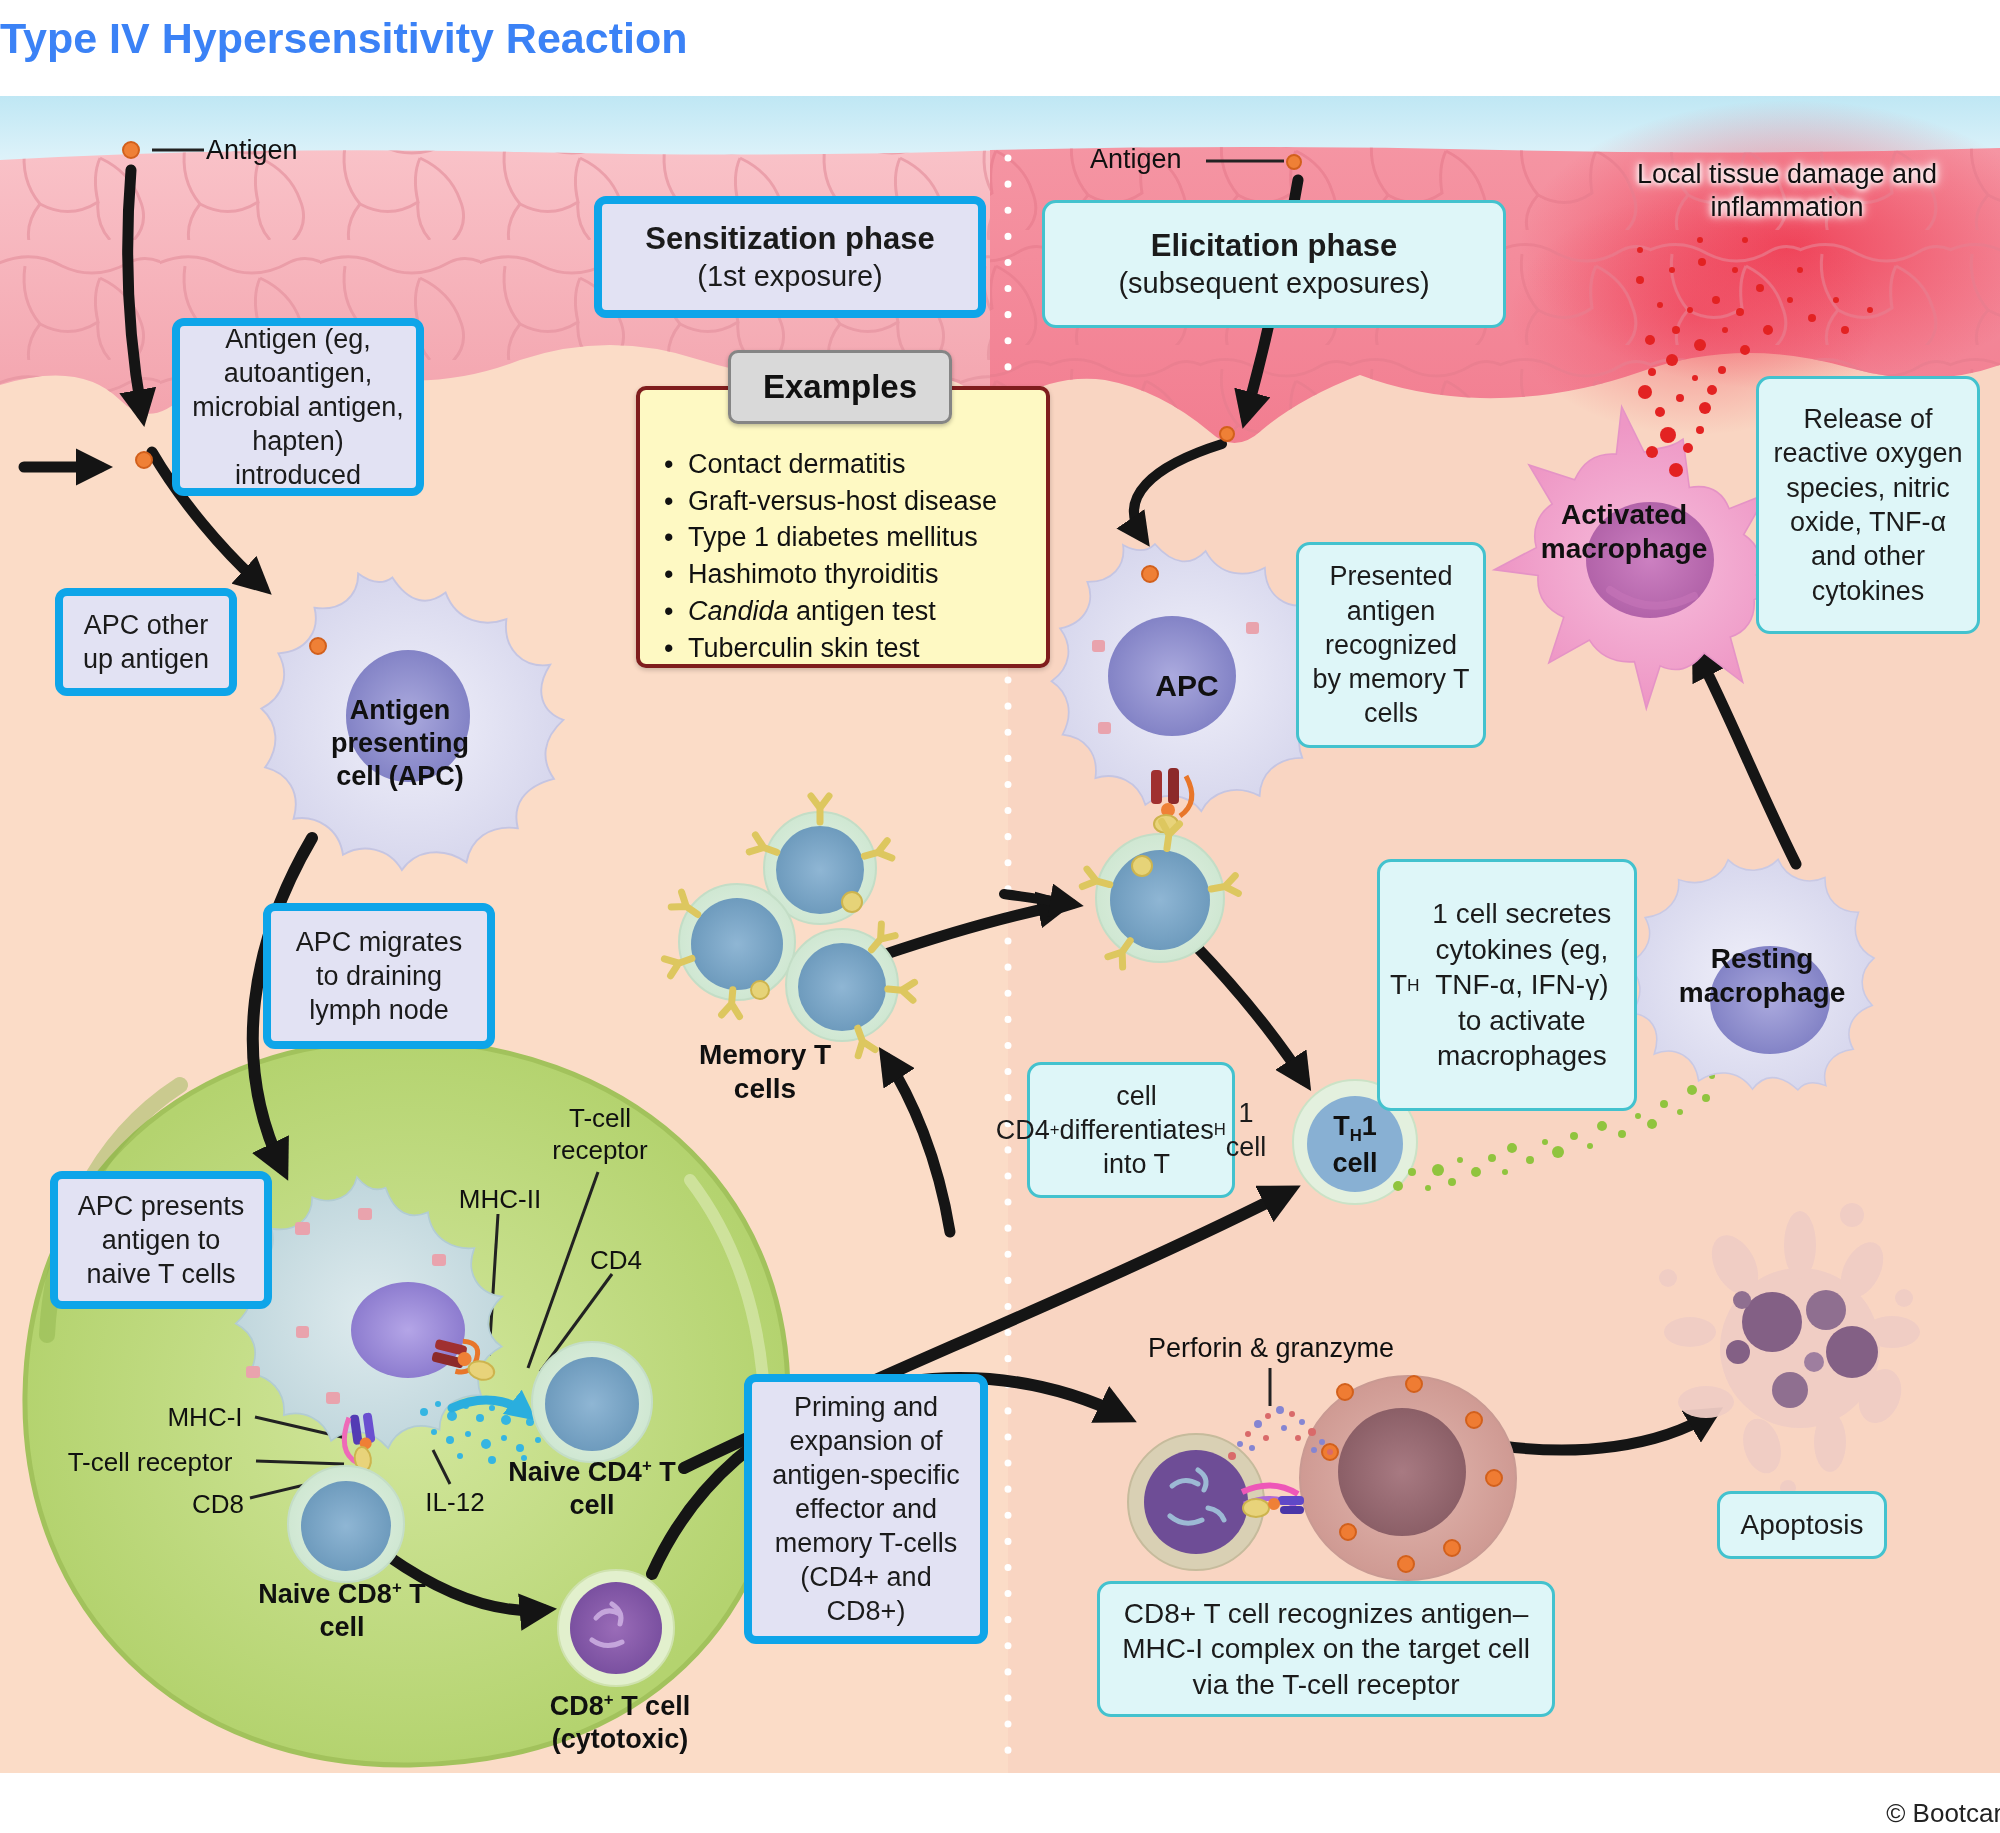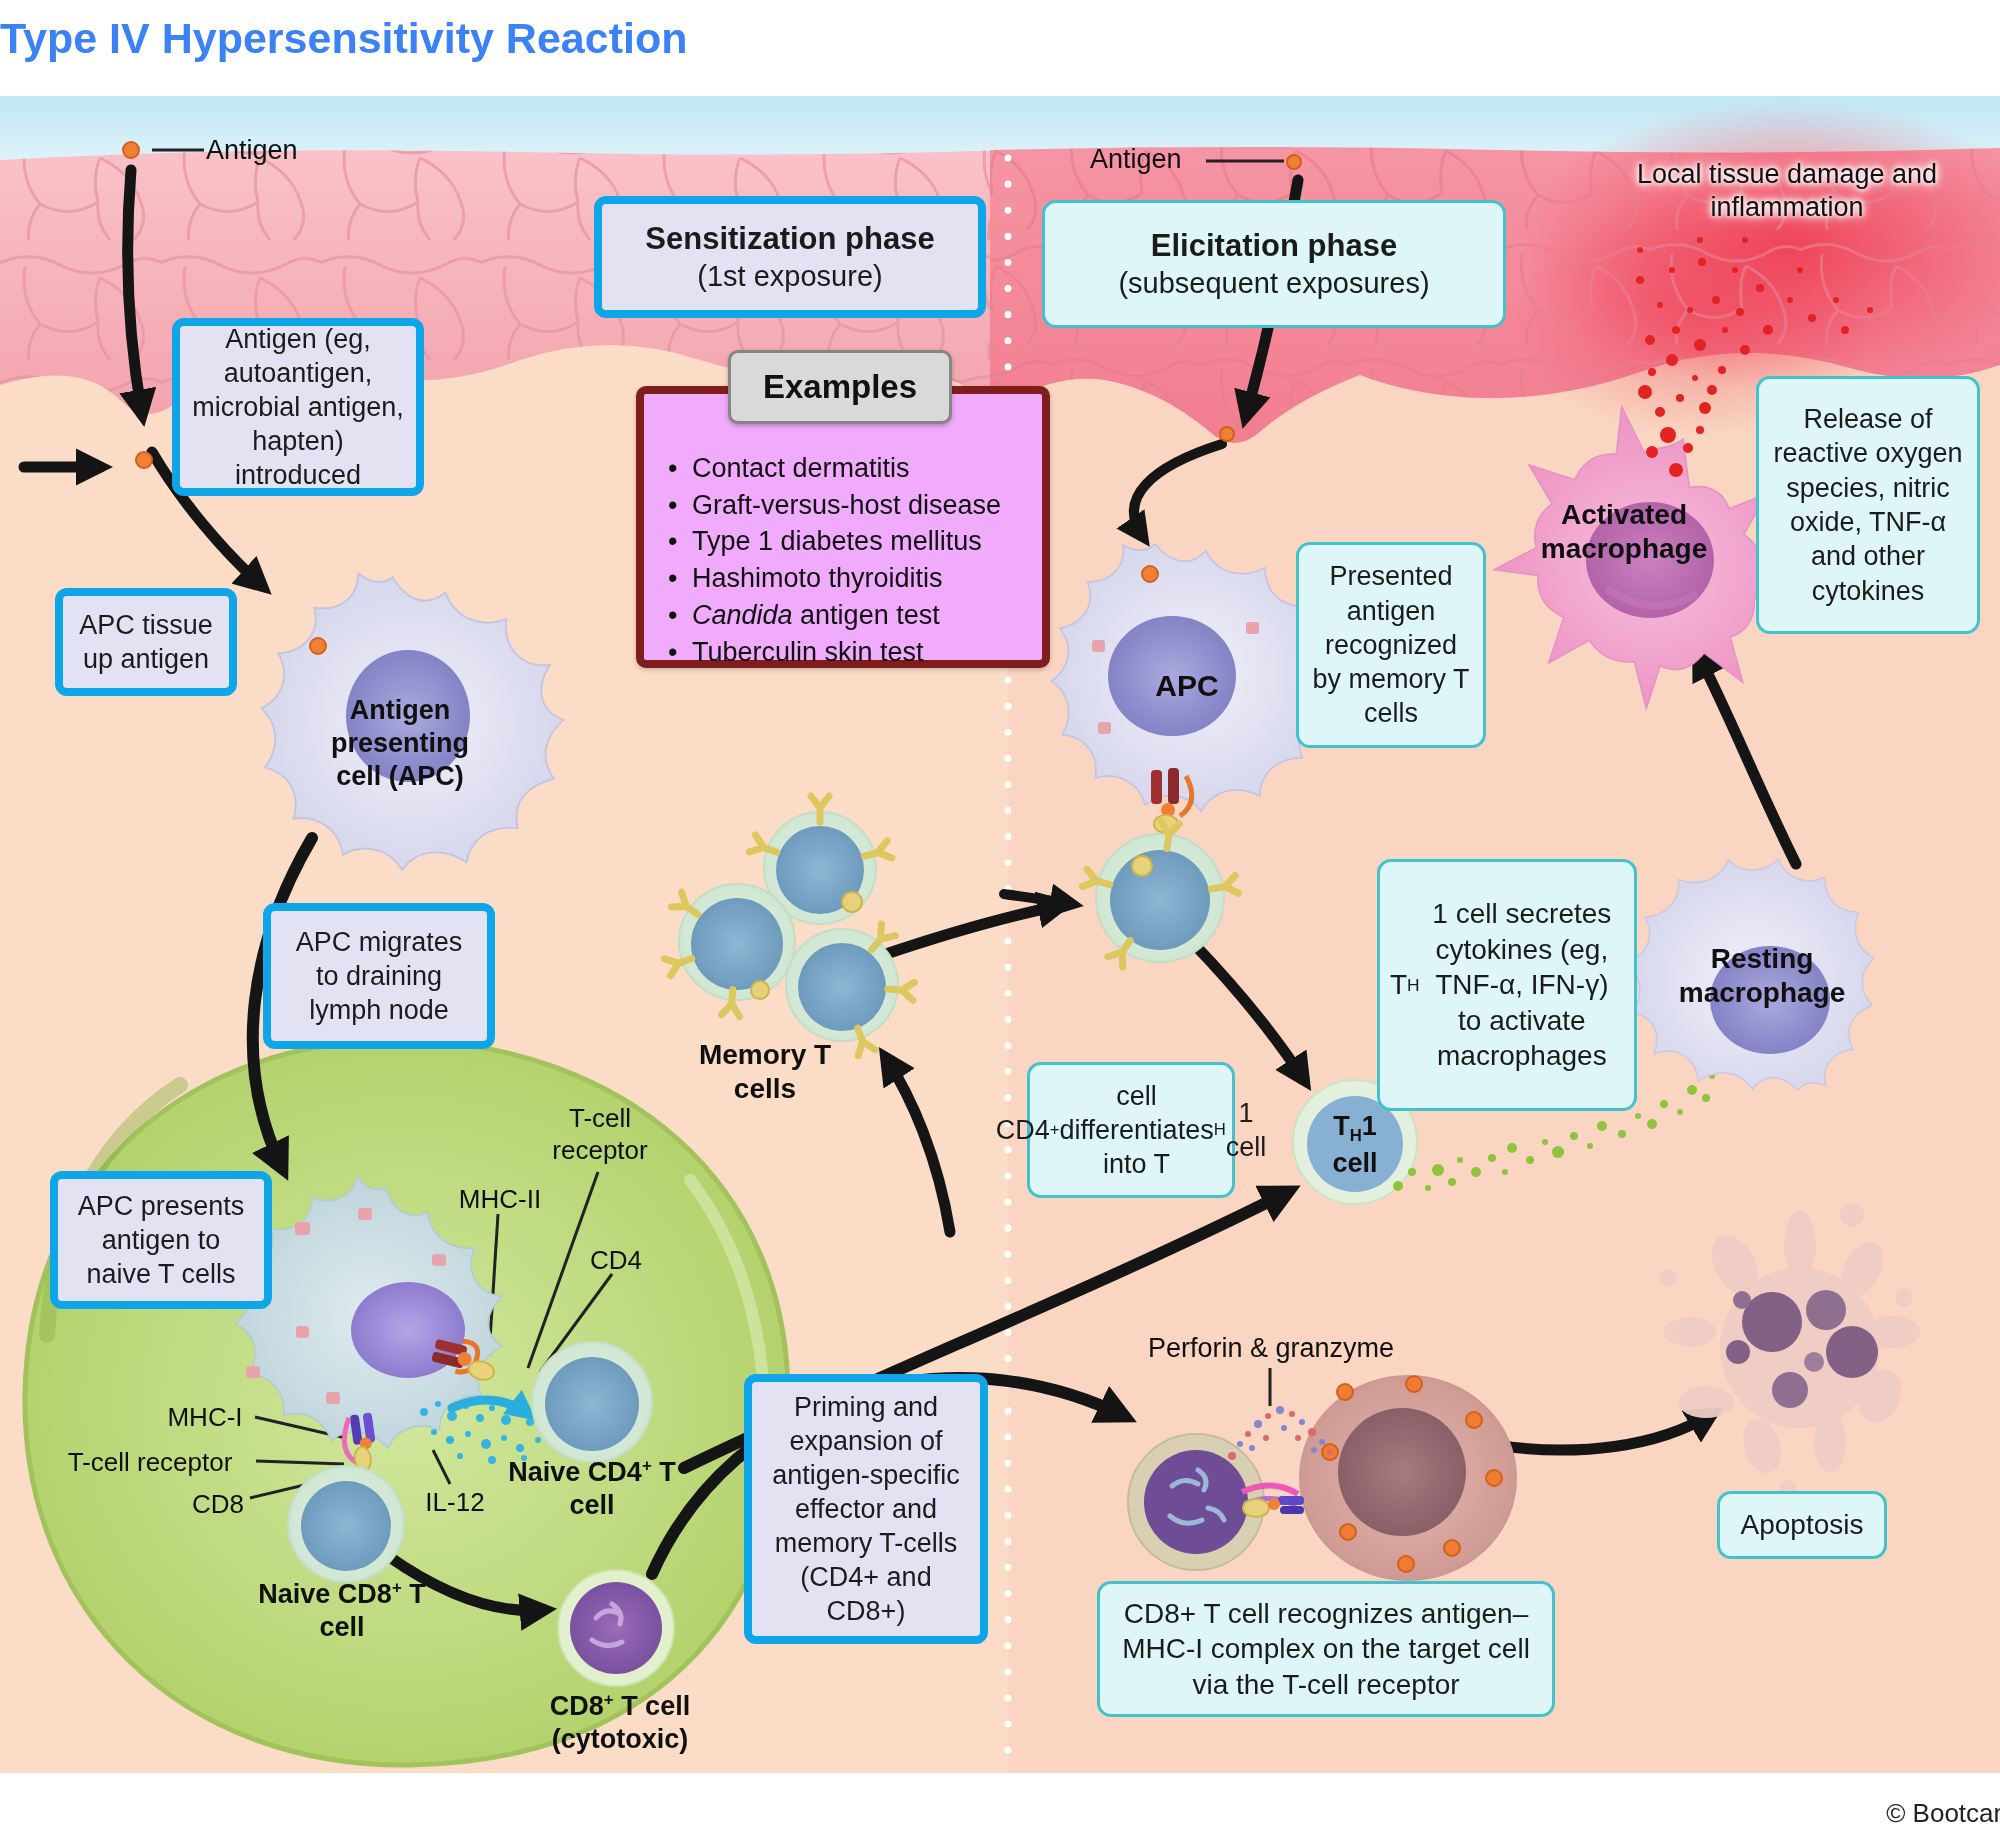--- a/index.html
+++ b/index.html
@@ -12,21 +12,21 @@
         display:flex;align-items:center;justify-content:center;text-align:center;
         font-size:27px;line-height:1.26;padding:8px 10px;color:#1b1b1b;}
   .cbox{background:#def6f8;border:3px solid #43c2ce;border-radius:14px;
         display:flex;align-items:center;justify-content:center;text-align:center;
         font-size:27px;line-height:1.27;padding:8px 10px;color:#1b1b1b;}
   .phase-title{font-weight:bold;font-size:31px;}
   .phase-sub{font-size:29px;}
   .ex-tab{background:#d9d9d9;border:3px solid #858585;border-radius:10px;
           display:flex;align-items:center;justify-content:center;
           font-size:33px;font-weight:bold;z-index:3;box-shadow:0 2px 4px rgba(0,0,0,.25);}
-  .ex-body{background:#f0abfc;border:8px solid #7f1d1d;border-radius:10px;z-index:2;
+  .ex-body{background:#fef9c3;border:4px solid #7f1d1d;border-radius:10px;z-index:2;
            padding:56px 14px 10px 18px;box-shadow:0 2px 5px rgba(0,0,0,.2);}
   .ex-body ul{margin:0;padding:0;list-style:none;}
   .ex-body li{font-size:27px;line-height:1.36;padding-left:30px;position:relative;text-align:left;}
   .ex-body li::before{content:"\2022";position:absolute;left:6px;}
   .lbl{position:absolute;text-align:center;font-size:26px;line-height:1.22;color:#101010;}
   .bold{font-weight:bold;font-size:27px;}
   .nowrap{white-space:nowrap;}
   .glow{text-shadow:0 0 6px #fff,0 0 10px #fff,0 0 14px #fff,0 0 4px #fff;}
   .copyright{font-size:26px;color:#222;text-align:right;}
   sub,sup{font-size:.62em;}
@@ -517,21 +517,21 @@
     <li>Contact dermatitis</li>
     <li>Graft-versus-host disease</li>
     <li>Type 1 diabetes mellitus</li>
     <li>Hashimoto thyroiditis</li>
     <li><em>Candida</em> antigen test</li>
     <li>Tuberculin skin test</li>
   </ul>
 </div>
 <div class="abs ex-tab" style="left:728px;top:350px;width:224px;height:74px;">Examples</div>
 
-<div class="abs pbox" style="left:55px;top:588px;width:182px;height:108px;">APC tissue up antigen</div>
+<div class="abs pbox" style="left:55px;top:588px;width:182px;height:108px;">APC other up antigen</div>
 <div class="abs lbl bold" style="left:312px;top:694px;width:176px;">Antigen presenting cell (APC)</div>
 <div class="abs pbox" style="left:263px;top:903px;width:232px;height:146px;">APC migrates to draining lymph node</div>
 <div class="abs pbox" style="left:50px;top:1171px;width:222px;height:138px;">APC presents antigen to naive T cells</div>
 
 <div class="abs lbl bold" style="left:698px;top:1038px;width:134px;font-size:28px;">Memory T cells</div>
 <div class="abs lbl" style="left:535px;top:1103px;width:130px;">T-cell receptor</div>
 <div class="abs lbl" style="left:442px;top:1184px;width:116px;">MHC-II</div>
 <div class="abs lbl" style="left:576px;top:1245px;width:80px;">CD4</div>
 <div class="abs lbl" style="left:150px;top:1402px;width:110px;">MHC-I</div>
 <div class="abs lbl nowrap" style="left:50px;top:1447px;width:200px;">T-cell receptor</div>

